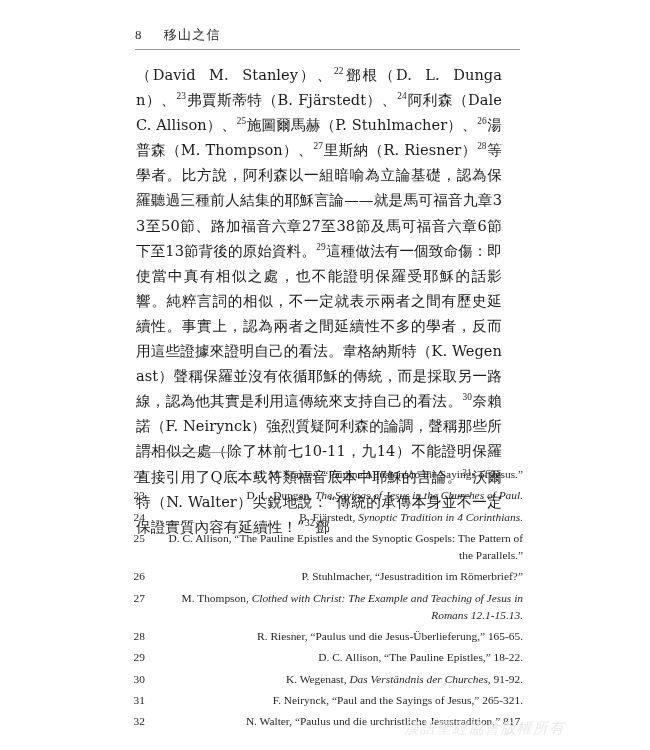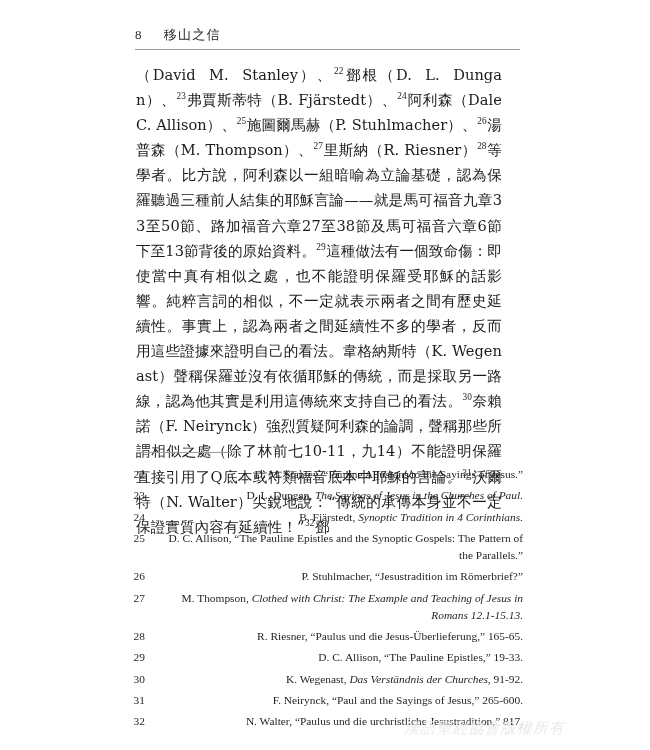--- a/index.html
+++ b/index.html
@@ -185,29 +185,29 @@
     <div class="fn-item">
       <span class="fn-num">27</span>
       <span class="fn-text">M. Thompson, <i>Clothed with Christ: The Example and Teaching of Jesus in Romans 12.1-15.13.</i></span>
     </div>
     <div class="fn-item">
       <span class="fn-num">28</span>
       <span class="fn-text">R. Riesner, “Paulus und die Jesus-Überlieferung,” 165-65.</span>
     </div>
     <div class="fn-item">
       <span class="fn-num">29</span>
-      <span class="fn-text">D. C. Allison, “The Pauline Epistles,” 19-33.</span>
+      <span class="fn-text">D. C. Allison, “The Pauline Epistles,” 18-22.</span>
     </div>
     <div class="fn-item">
       <span class="fn-num">30</span>
       <span class="fn-text">K. Wegenast, <i>Das Verständnis der Churches,</i> 91-92.</span>
     </div>
     <div class="fn-item">
       <span class="fn-num">31</span>
-      <span class="fn-text">F. Neirynck, “Paul and the Sayings of Jesus,” 265-600.</span>
+      <span class="fn-text">F. Neirynck, “Paul and the Sayings of Jesus,” 265-321.</span>
     </div>
     <div class="fn-item">
       <span class="fn-num">32</span>
       <span class="fn-text">N. Walter, “Paulus und die urchristliche Jesustradition,” 817.</span>
     </div>
   </div>
 
   <div class="watermark">漢語聖經協會版權所有</div>
 
 </div>

